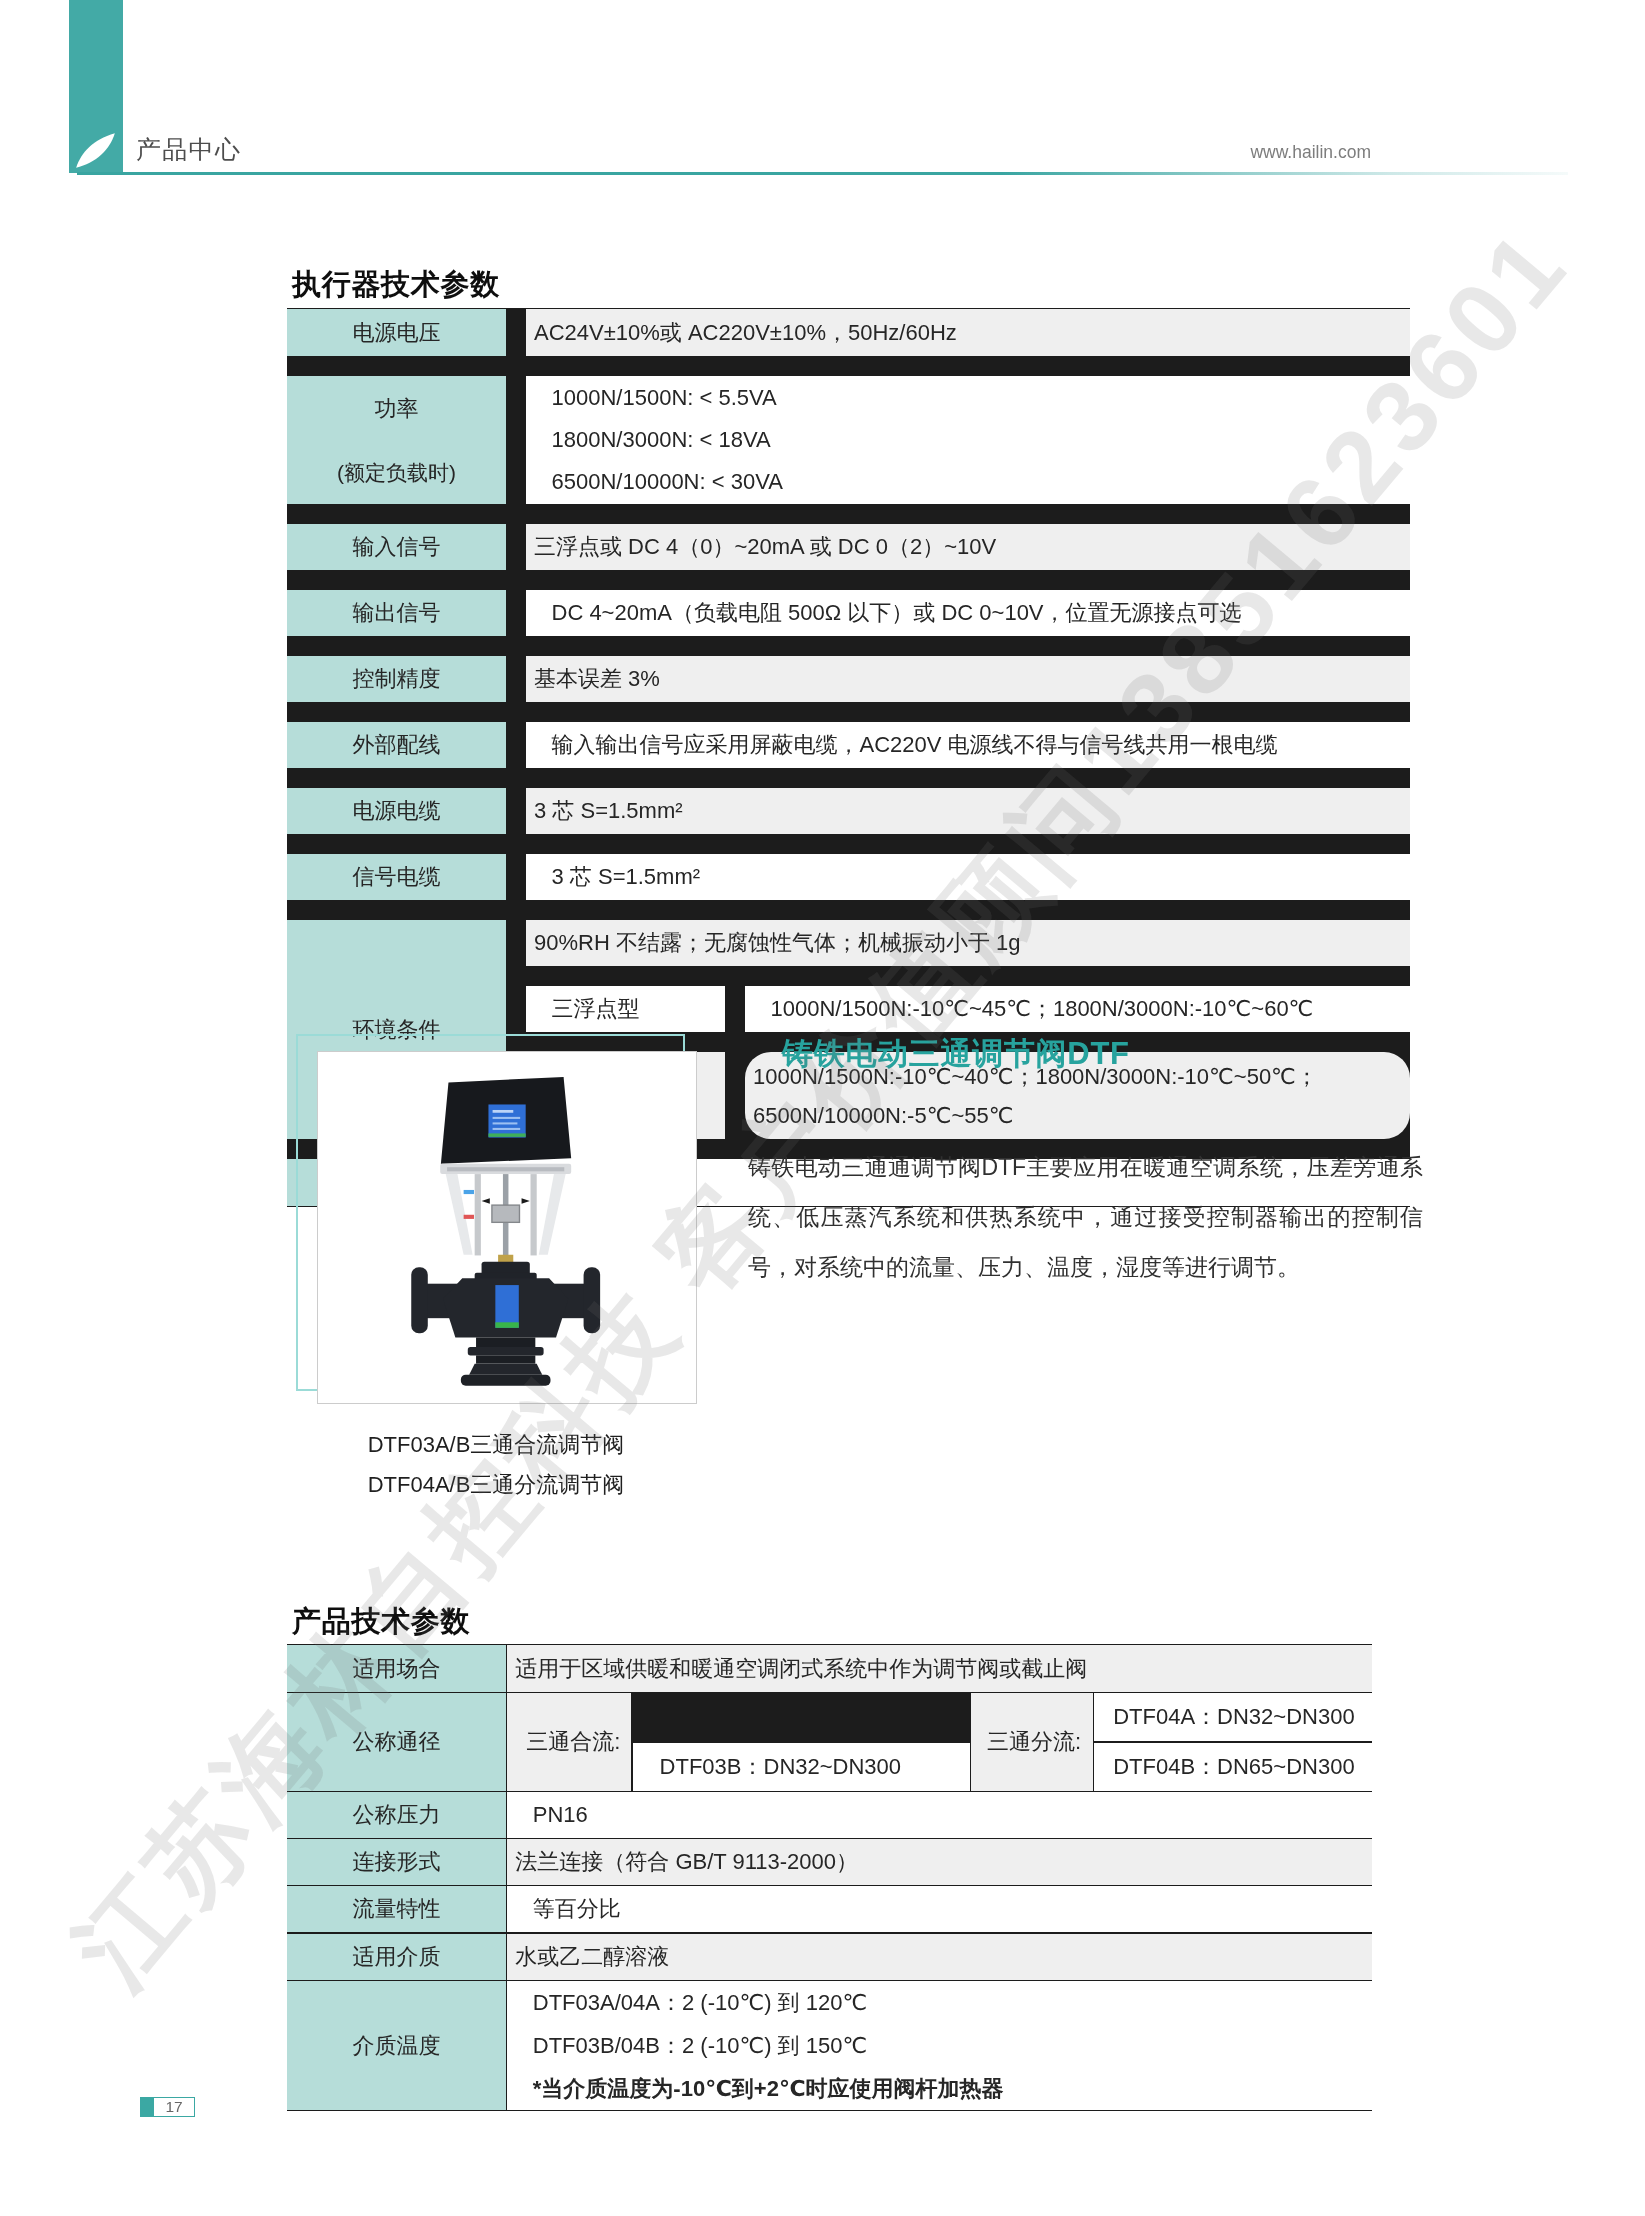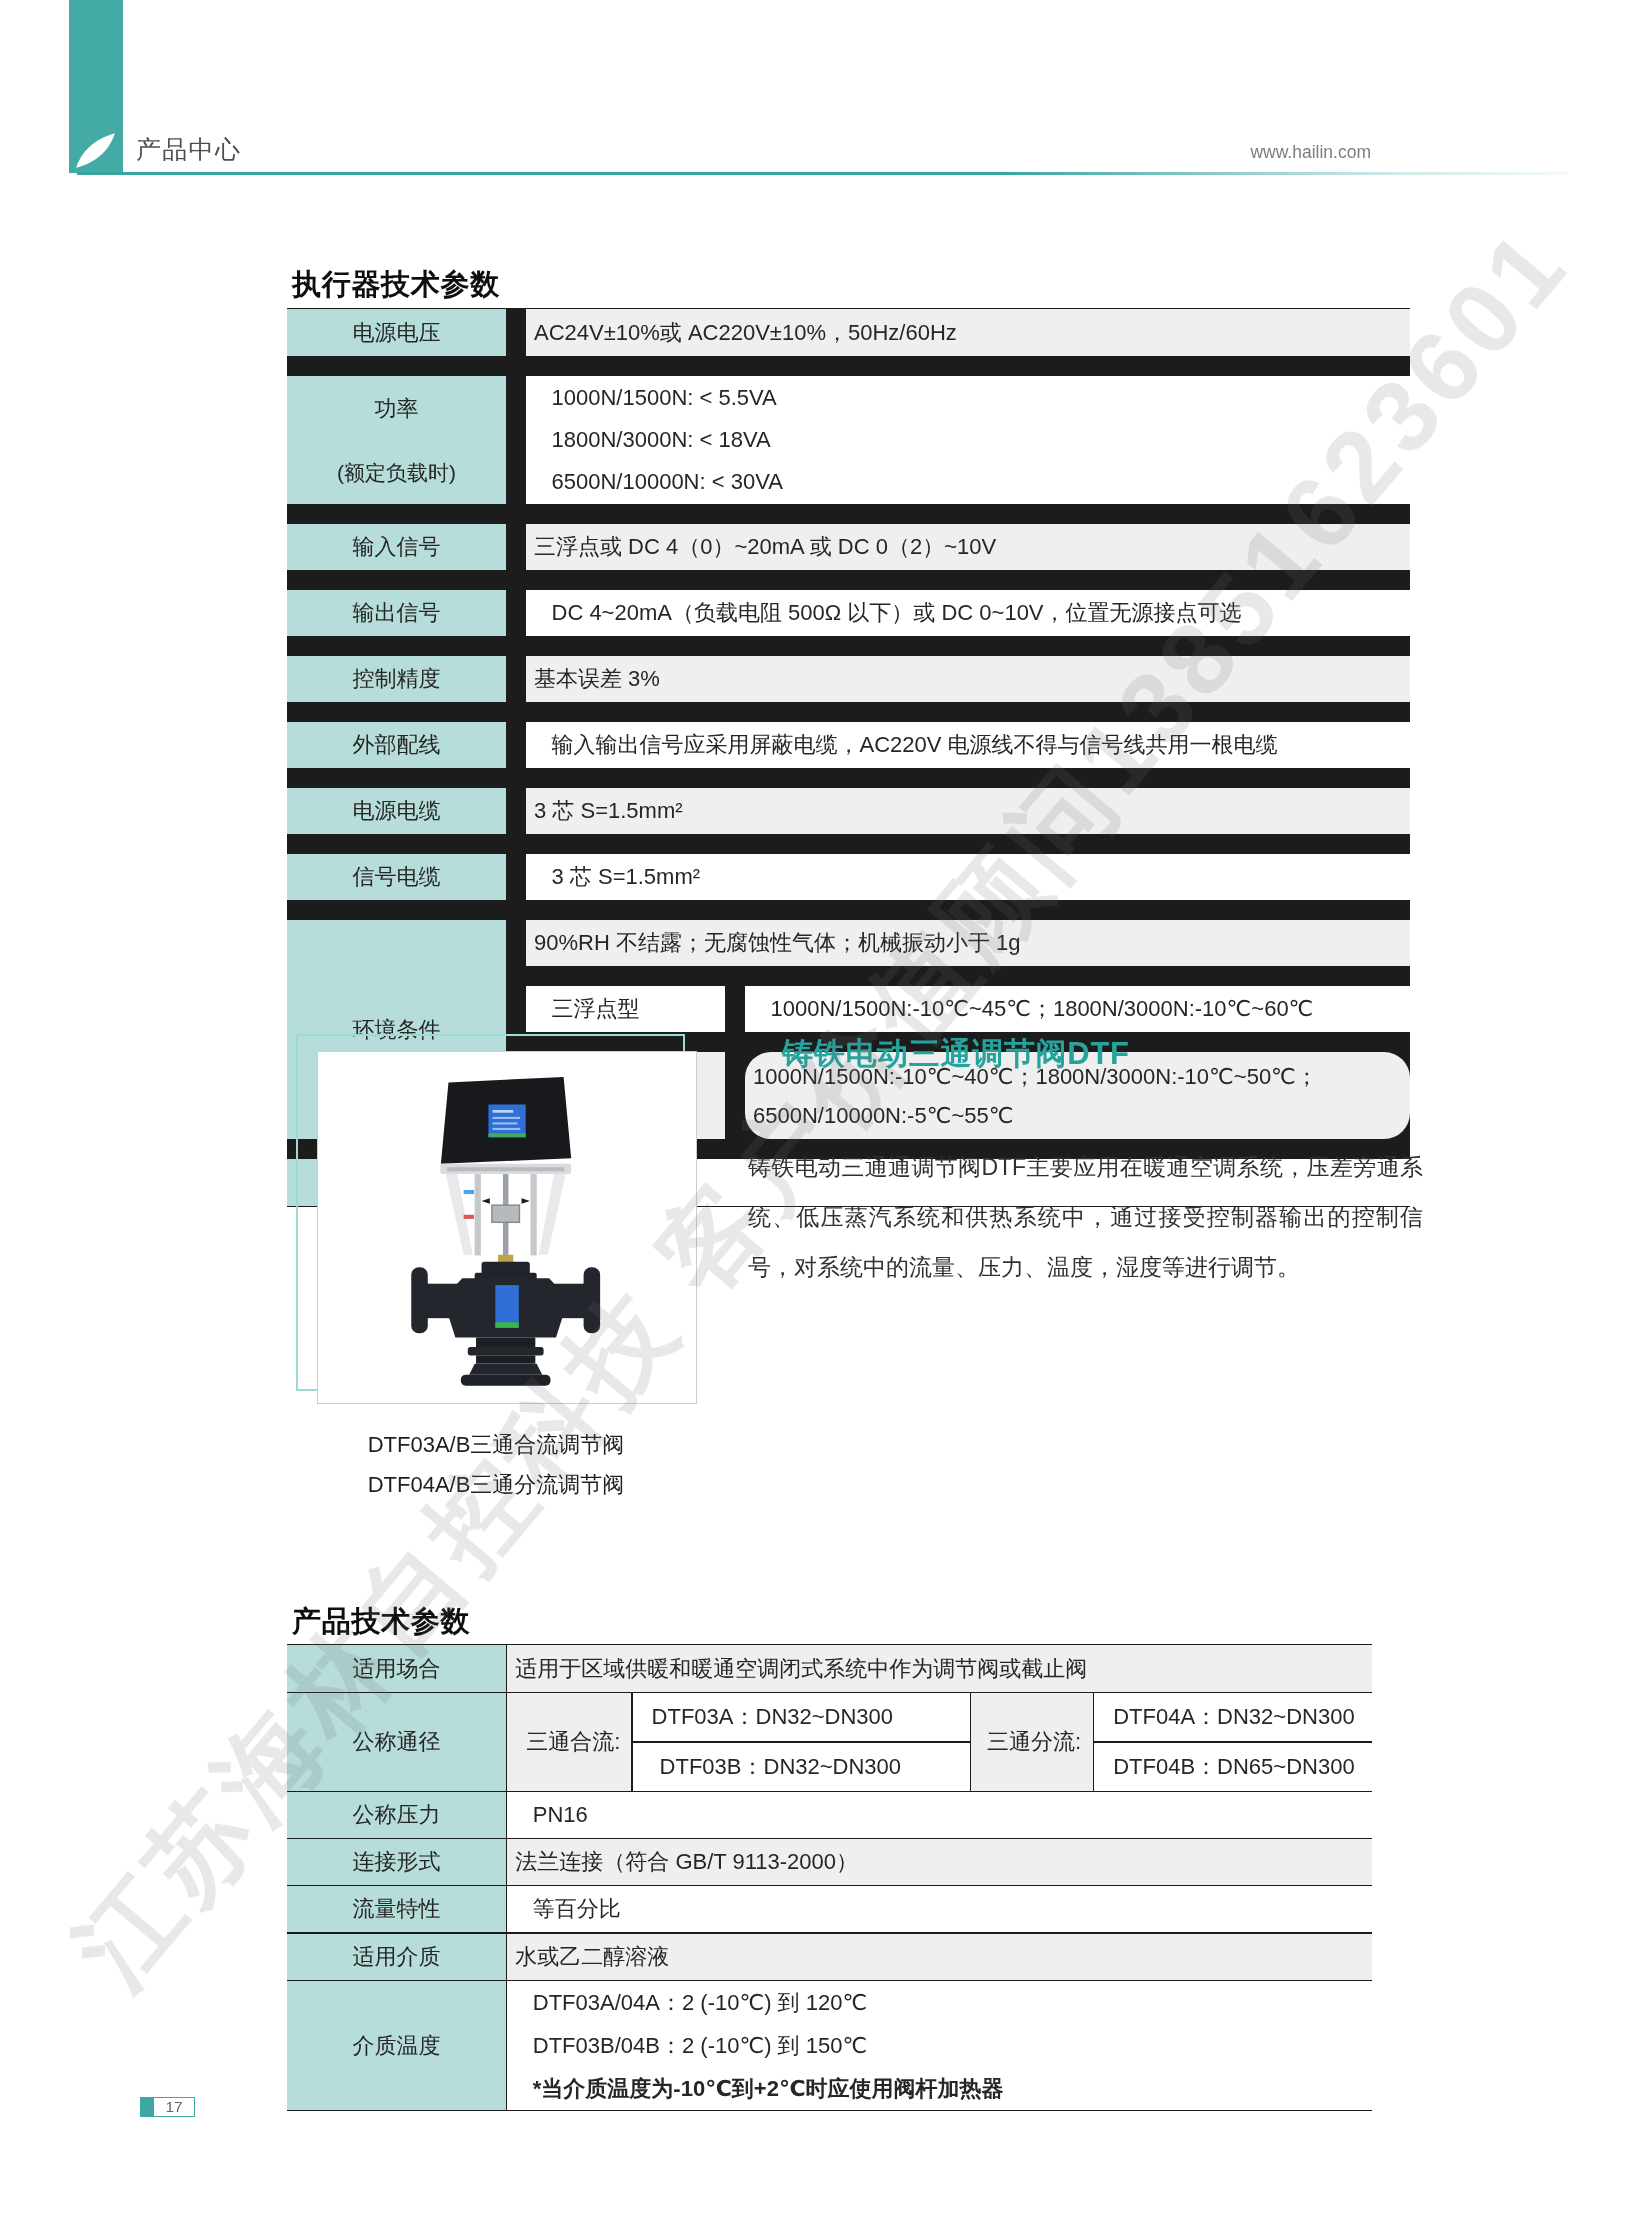--- a/index.html
+++ b/index.html
@@ -177,21 +177,20 @@
 
   <div class="sec-title" style="left:292px;top:1602px;">产品技术参数</div>
 
   <div class="tbl" id="t2">
 
     <div class="lab" style="grid-area:1/1/2/2">适用场合</div>
     <div class="val gray" style="grid-area:1/2/2/6">适用于区域供暖和暖通空调闭式系统中作为调节阀或截止阀</div>
 
     <div class="lab" style="grid-area:2/1/4/2">公称通径</div>
     <div class="val gray" style="grid-area:2/2/4/3;padding-left:19px;">三通合流:</div>
-    <div class="val white" style="grid-area:2/3/3/4;padding-left:19px;">DTF03A：DN32~DN300</div>
     <div class="val white" style="grid-area:3/3/4/4;padding-left:27px;">DTF03B：DN32~DN300</div>
     <div class="val gray" style="grid-area:2/4/4/5;padding-left:16px;">三通分流:</div>
     <div class="val white" style="grid-area:2/5/3/6;padding-left:19px;">DTF04A：DN32~DN300</div>
     <div class="val white" style="grid-area:3/5/4/6;padding-left:19px;">DTF04B：DN65~DN300</div>
 
     <div class="lab" style="grid-area:4/1/5/2">公称压力</div>
     <div class="val white" style="grid-area:4/2/5/6">PN16</div>
 
     <div class="lab" style="grid-area:5/1/6/2">连接形式</div>
     <div class="val gray" style="grid-area:5/2/6/6">法兰连接（符合 GB/T 9113-2000）</div>

